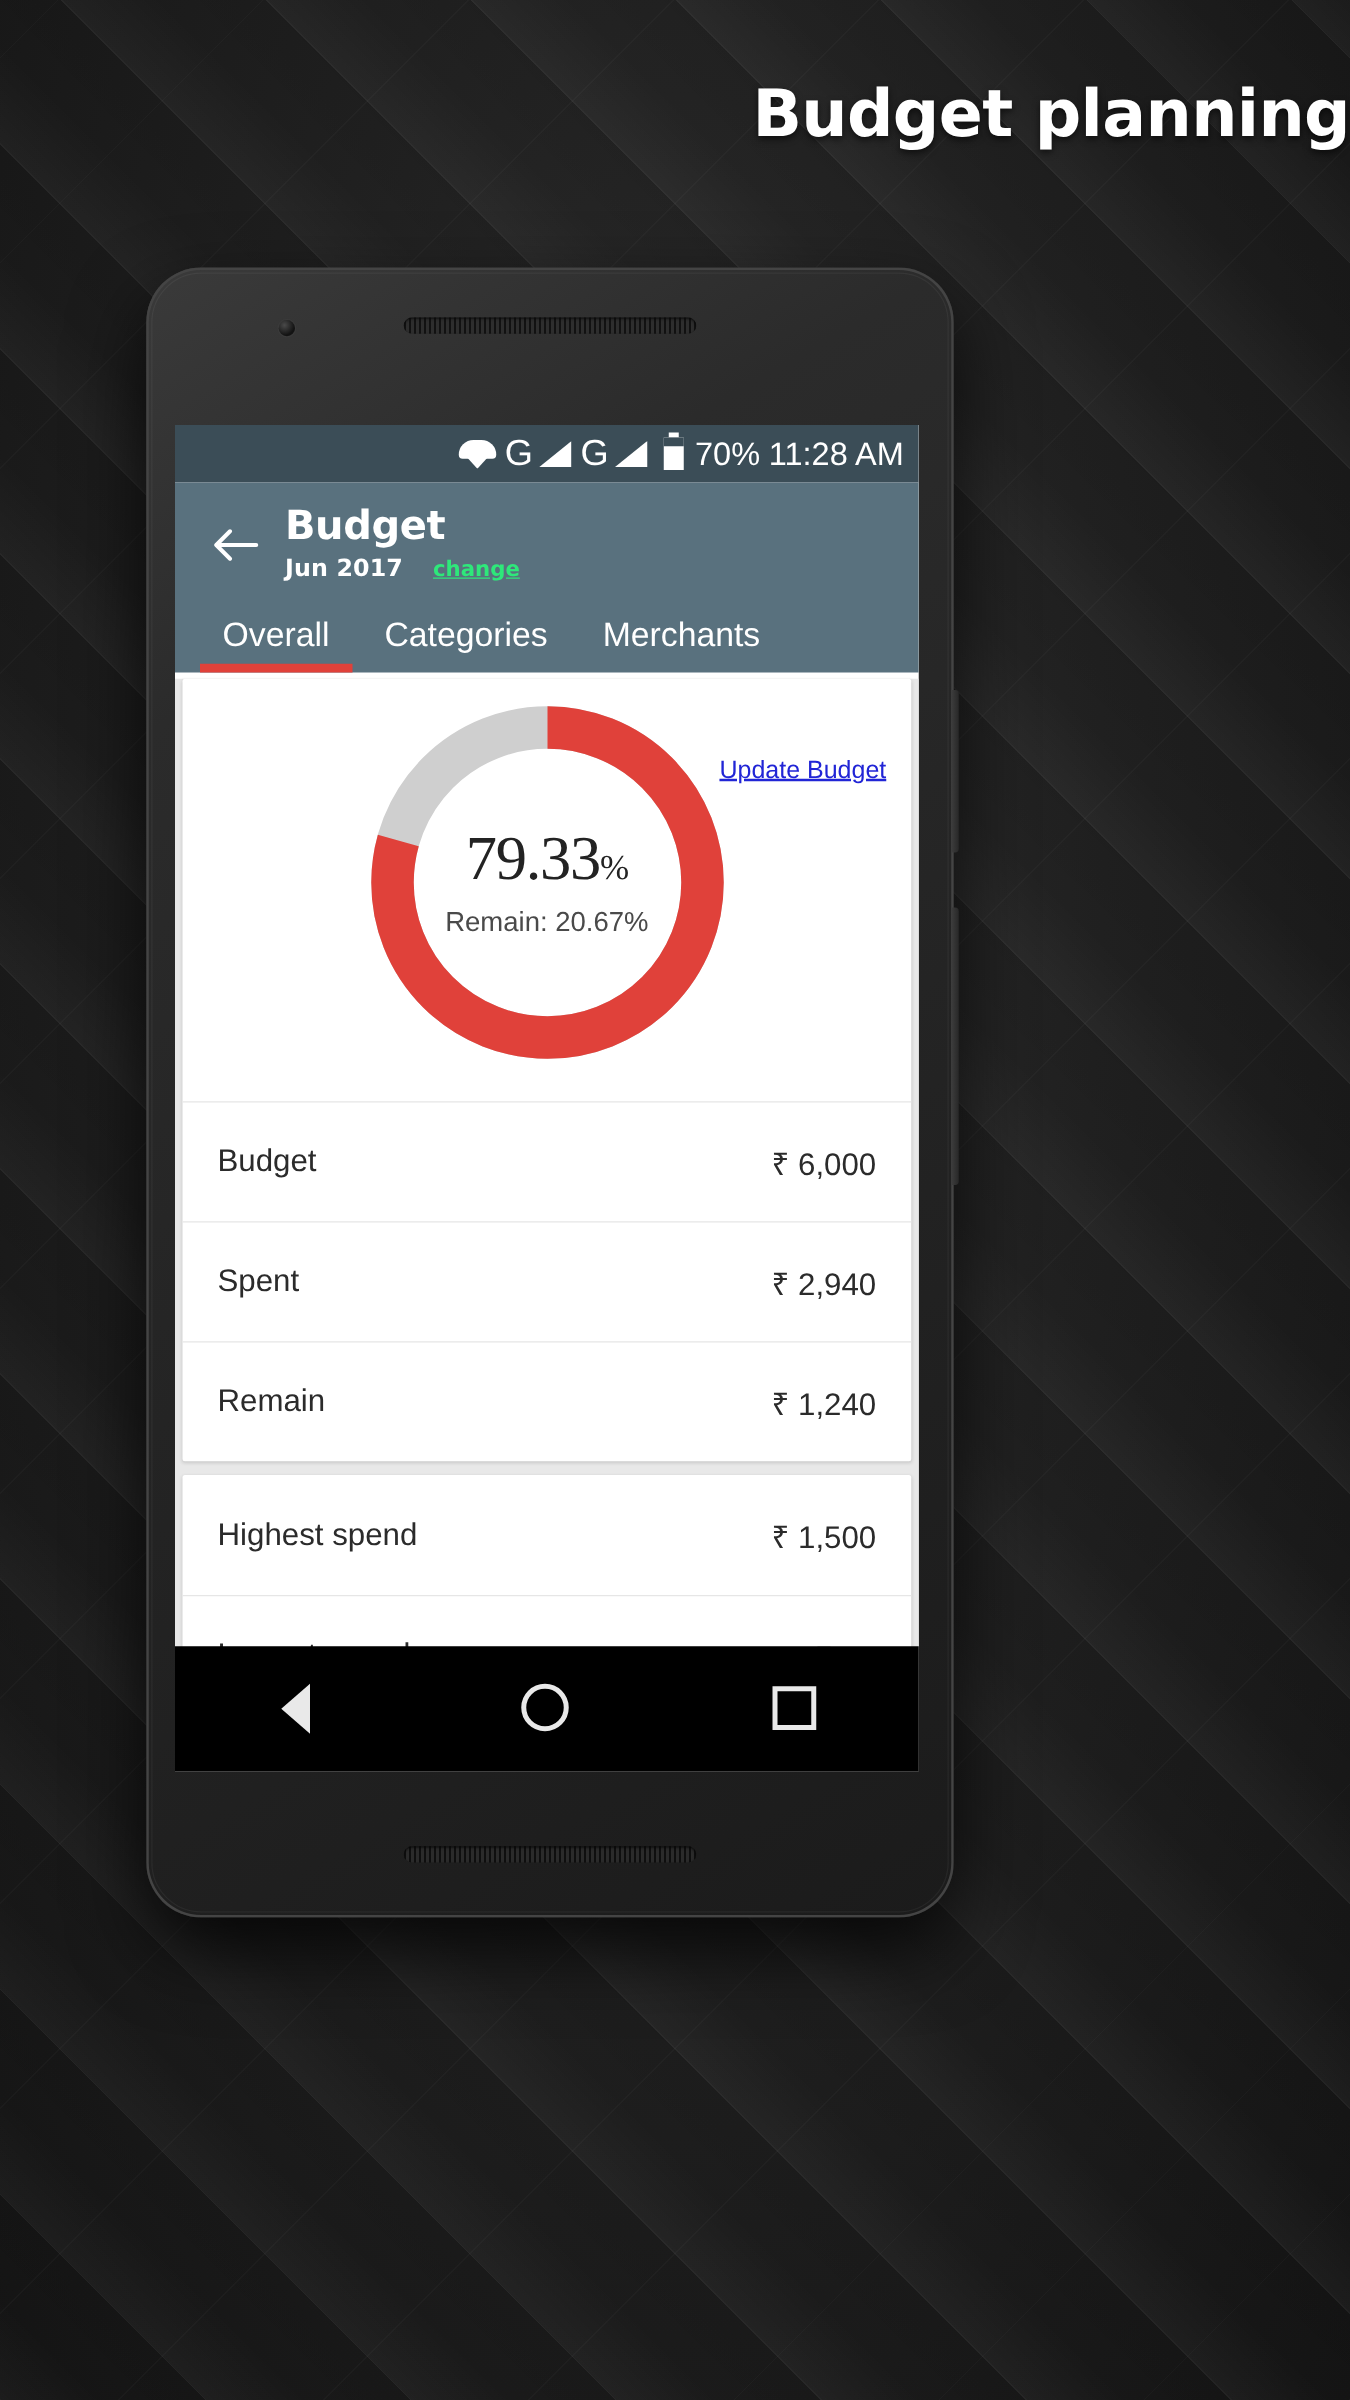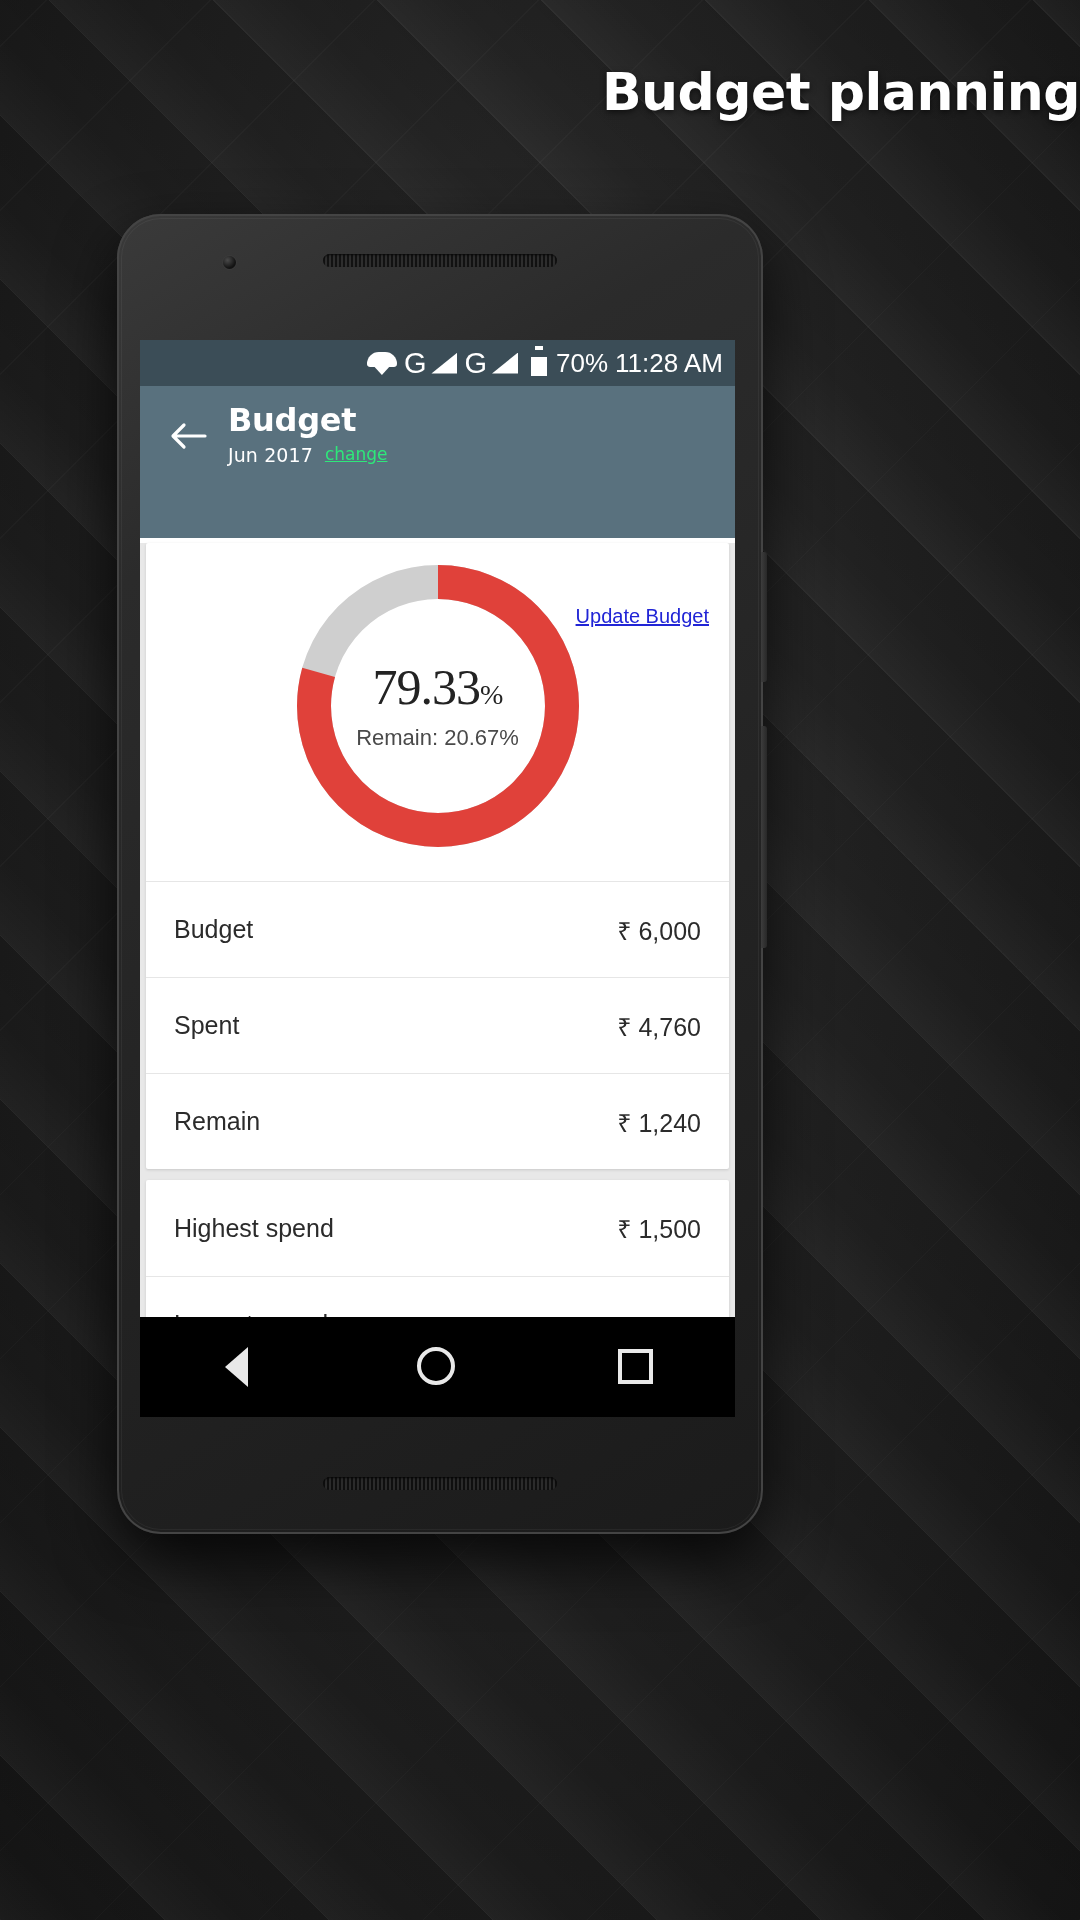--- a/index.html
+++ b/index.html
@@ -181,22 +181,23 @@
   #title-block { position: absolute; left: 88px; top: 16px; }
   #app-title {
     color: #ffffff;
     font-size: 32px;
     font-weight: 600;
     font-family: "DejaVu Sans", sans-serif;
     letter-spacing: -0.3px;
     line-height: 1.15;
   }
   #subtitle-row {
-    display: flex; align-items: flex-start; gap: 12px;
+    display: flex; align-items: flex-end; gap: 24px;
     margin-top: 5px;
+    font-weight: bold;
   }
   #app-subtitle {
     color: #ffffff;
     font-size: 19px;
     font-family: "DejaVu Sans", sans-serif;
     letter-spacing: 0.1px;
   }
   #change-link {
     color: #2ee87a;
     font-size: 17px;
@@ -375,20 +376,25 @@
         </svg>
       </div>
       <div id="title-block">
         <div id="app-title">Budget</div>
         <div id="subtitle-row">
           <span id="app-subtitle">Jun 2017</span>
           <span id="change-link">change</span>
         </div>
       </div>
 
+      <div id="tab-bar">
+        <div class="tab active">Overall</div>
+        <div class="tab">Categories</div>
+        <div class="tab">Merchants</div>
+      </div>
     </div>
 
     <div id="content">
 
       <div class="card">
 
         <div id="chart-area">
           <span id="update-budget-link">Update Budget</span>
 
           <div id="donut-wrap">
@@ -406,21 +412,21 @@
             </div>
           </div>
         </div>
 
         <div class="row">
           <span class="row-label">Budget</span>
           <span class="row-value">₹ 6,000</span>
         </div>
         <div class="row">
           <span class="row-label">Spent</span>
-          <span class="row-value">₹ 4,760</span>
+          <span class="row-value">₹ 2,940</span>
         </div>
         <div class="row">
           <span class="row-label">Remain</span>
           <span class="row-value">₹ 1,240</span>
         </div>
       </div>
 
       <div class="card" style="margin-top:11px;">
         <div class="row">
           <span class="row-label">Highest spend</span>

